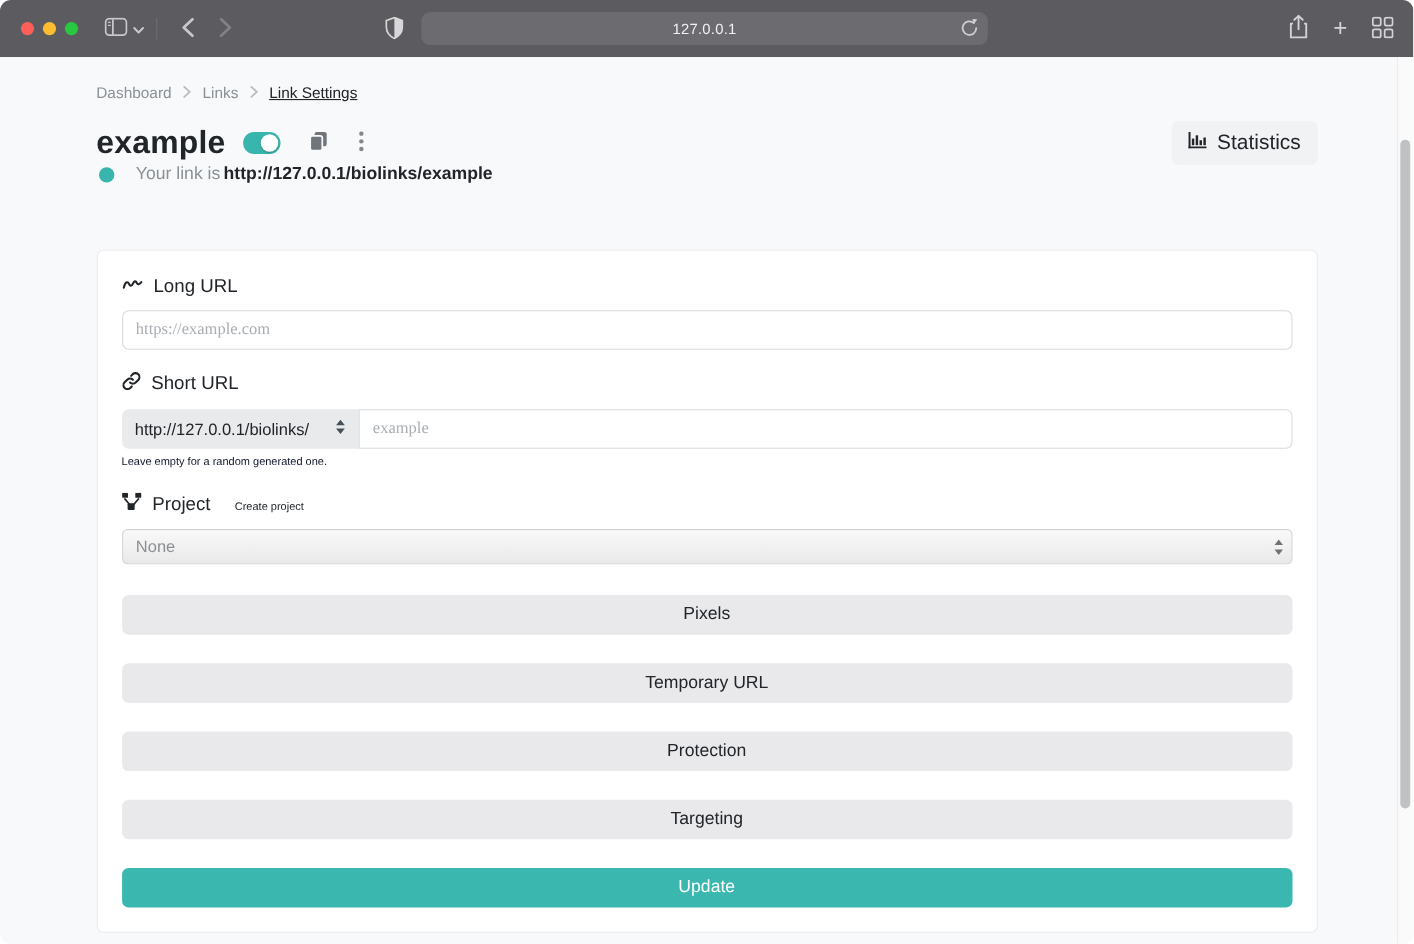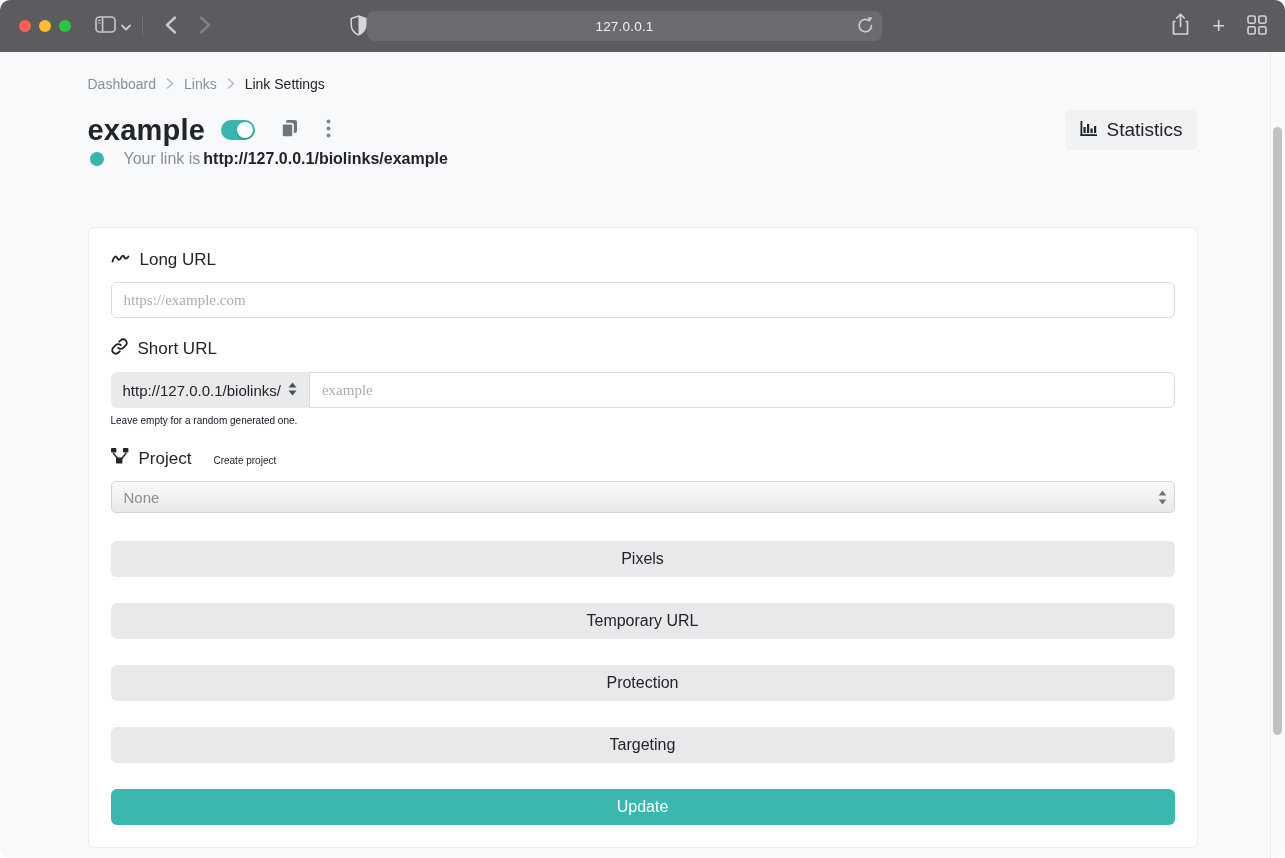--- a/index.html
+++ b/index.html
@@ -10,34 +10,34 @@
   .chrome { position:relative; height:52px; background:#5c5c60; display:flex; align-items:center; }
   .traffic { display:flex; gap:8px; margin-left:19px; }
   .light { width:12px; height:12px; border-radius:50%; }
   .light.red { background:#ff5f57; }
   .light.yellow { background:#febc2e; }
   .light.green { background:#28c840; }
   .chrome-btn { display:flex; align-items:center; justify-content:center; border:none; background:transparent; cursor:default; }
   .sidebar-group { display:flex; align-items:center; margin-left:24px; gap:5px; }
   .sidebar-sep { width:1px; height:20px; background:#6e6e72; margin-left:6px; }
   .nav-arrows { display:flex; align-items:center; gap:22px; margin-left:22px; }
-  .url-bar { position:absolute; left:367px; top:11px; width:515px; height:30px; background:#6c6c70; border-radius:8px; display:flex; align-items:center; justify-content:center;text-align:center; }
+  .url-bar { position:absolute; left:383px; top:11px; width:515px; height:30px; background:#6c6c70; border-radius:8px; display:flex; align-items:center; justify-content:center;text-align:center; }
   .url-text { color:#f1f1f2; font-size:13.5px; letter-spacing:.2px; }
   .reload { position:absolute; right:8px; top:5px; }
   .shield-wrap { position:absolute; left:350px; top:15px; }
   .right-icons { position:absolute; right:18px; top:0; height:52px; display:flex; align-items:center; gap:22px; }
   .plus-glyph { color:#d4d4d6; font-size:22px; font-weight:300; line-height:1; }
 
   
   .page { position:relative; height:806px; background:#f8f9fa; overflow:hidden; }
   .container { width:1110px; margin:0 auto; }
 
   .breadcrumb { display:flex; align-items:flex-start; gap:10px; padding-top:24px; font-size:14px; color:#8a9096; }
   .breadcrumb .crumb { cursor:pointer; }
-  .breadcrumb .crumb.active { color:#212529; }
+  .breadcrumb .crumb.active { color:#212529;text-decoration:underline; }
 
   .title-row { display:flex; align-items:center; margin-top:18px; }
   .page-title { font-size:29px; font-weight:700; color:#212529; letter-spacing:.2px; }
   .toggle { position:relative; width:34px; height:20px; border-radius:10px; background:#38b5ad; margin-left:16px; cursor:pointer; }
   .toggle .knob { position:absolute; right:2px; top:2px; width:16px; height:16px; border-radius:50%; background:#ffffff; box-shadow:0 1px 2px rgba(0,0,0,.25); }
   .icon-btn { background:transparent; border:none; cursor:pointer; display:flex; align-items:center; justify-content:center; }
   .copy-btn { margin-left:26px; }
   .kebab-btn { margin-left:28px; }
   .stats-btn { margin-left:auto; display:flex; align-items:center; gap:9px; background:#f1f2f4; border:none; border-radius:6px; padding:9px 15px; font-size:19px; color:#212529; cursor:pointer; font-family:inherit; }
 
@@ -48,21 +48,21 @@
 
   
   .card { margin-top:59px; background:#ffffff; border:1px solid #eaecee; border-radius:6px; padding:22px; }
   .field-label { display:flex; align-items:center; gap:10px; font-size:17px; font-weight:500; color:#212529; }
   .text-input { width:100%; height:36px; border:1px solid #d7dbdf; border-radius:6px; padding:0 12px; font-size:15px; color:#212529; font-family:Liberation Serif, serif; background:#fff; outline:none; }
   .text-input::placeholder { color:#a9aeb3; }
   .mt-label { margin-top:20px; }
   .long-input { margin-top:12px; }
 
   .input-group { display:flex; margin-top:12px; }
-  .group-addon { display:flex; align-items:center; gap:7px; background:#e9eaec; border-radius:6px 0 0 6px; padding:0 12px; font-size:15px; color:#212529; height:36px; cursor:pointer; white-space:nowrap; }
+  .group-addon { display:flex; align-items:center; gap:24px; background:#e9eaec; border-radius:6px 0 0 6px; padding:0 12px; font-size:15px; color:#212529; height:36px; cursor:pointer; white-space:nowrap; }
   .group-input { border-radius:0 6px 6px 0; }
   .helper { margin-top:7px; font-size:10px; color:#0f172a; }
 
   .project-row { display:flex; align-items:baseline; gap:22px; margin-top:22px; }
   .create-link { font-size:10px; color:#212529; cursor:pointer; }
 
   .native-select { position:relative; margin-top:12px; height:32px; border:1px solid #d2d4d7; border-radius:5px; background:linear-gradient(#f9f9f9,#e9e9ea); box-shadow:inset 0 1px 0 rgba(255,255,255,.7); display:flex; align-items:center; padding:0 12px; font-size:15px; color:#8a8f94; cursor:pointer; }
   .native-select .sel-arrows { position:absolute; right:7px; top:8px; }
 
   .section-btn { display:block; width:100%; height:36px; margin-top:26px; background:#e9e9eb; border:none; border-radius:6px; font-size:16px; color:#212529; font-family:inherit; cursor:pointer; }

